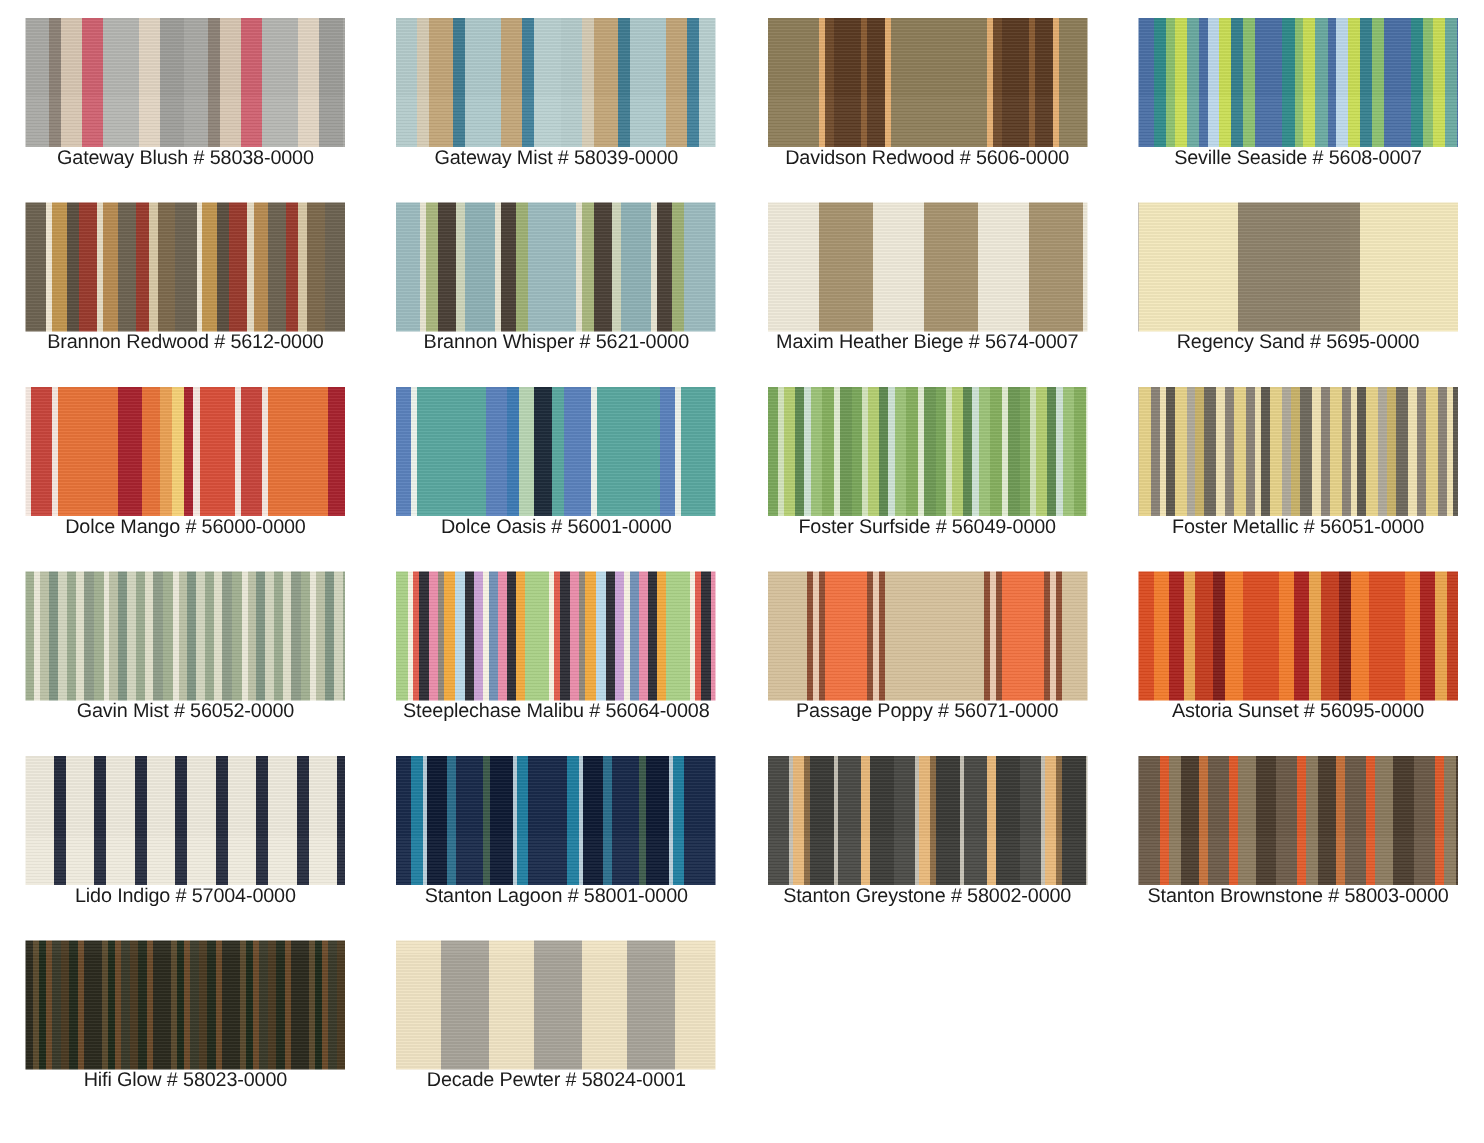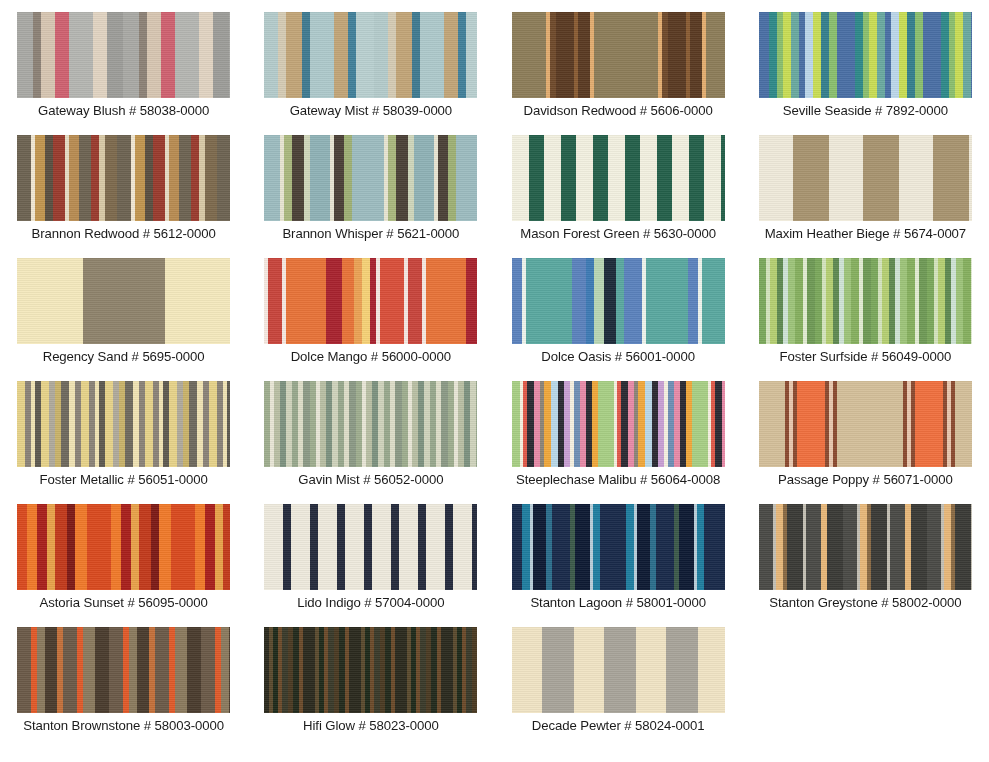--- a/index.html
+++ b/index.html
@@ -42,21 +42,21 @@
     inset: 0;
     background-image:
       repeating-linear-gradient(0deg,
         rgba(255,255,255,0.055) 0px,
         rgba(255,255,255,0.055) 1px,
         rgba(0,0,0,0.045) 1px,
         rgba(0,0,0,0.045) 2px);
     pointer-events: none;
   }
   .swatch-label {
-    margin-top: 6px;
+    margin-top: 0;
     font-size: 13.2px;
     color: #1b1b1b;
     line-height: 1.1;
     white-space: nowrap;
     text-align: center;
     letter-spacing: -0.1px;
   }
 </style>
 </head>
 <body>
@@ -77,39 +77,33 @@
     <div class="swatch-cell">
       <div class="swatch-image" style="background: repeating-linear-gradient(90deg, rgb(141, 125, 89) 0px, rgb(141, 125, 89) 34px, rgb(227, 173, 112) 34px, rgb(227, 173, 112) 38px, rgb(111, 74, 43) 38px, rgb(111, 74, 43) 44px, rgb(90, 58, 34) 44px, rgb(90, 58, 34) 62px, rgb(138, 92, 51) 62px, rgb(138, 92, 51) 66px, rgb(90, 58, 34) 66px, rgb(90, 58, 34) 78px, rgb(227, 173, 112) 78px, rgb(227, 173, 112) 82px, rgb(141, 125, 89) 82px, rgb(141, 125, 89) 112px);">
         <div class="weave"></div>
       </div>
       <div class="swatch-label">Davidson Redwood # 5606-0000</div>
     </div>
     <div class="swatch-cell">
       <div class="swatch-image" style="background: repeating-linear-gradient(90deg, rgb(74, 111, 165) 0px, rgb(74, 111, 165) 10px, rgb(47, 138, 138) 10px, rgb(47, 138, 138) 18px, rgb(139, 191, 110) 18px, rgb(139, 191, 110) 24px, rgb(201, 221, 85) 24px, rgb(201, 221, 85) 32px, rgb(106, 169, 160) 32px, rgb(106, 169, 160) 40px, rgb(74, 111, 165) 40px, rgb(74, 111, 165) 46px, rgb(188, 215, 234) 46px, rgb(188, 215, 234) 54px, rgb(201, 221, 85) 54px, rgb(201, 221, 85) 62px, rgb(53, 127, 142) 62px, rgb(53, 127, 142) 70px, rgb(139, 191, 110) 70px, rgb(139, 191, 110) 78px, rgb(74, 111, 165) 78px, rgb(74, 111, 165) 86px);">
         <div class="weave"></div>
       </div>
-      <div class="swatch-label">Seville Seaside # 7892-0000</div>
+      <div class="swatch-label">Seville Seaside # 5608-0007</div>
     </div>
     <div class="swatch-cell">
       <div class="swatch-image" style="background: repeating-linear-gradient(90deg, rgb(109, 99, 82) 0px, rgb(109, 99, 82) 14px, rgb(240, 231, 210) 14px, rgb(240, 231, 210) 18px, rgb(194, 150, 79) 18px, rgb(194, 150, 79) 28px, rgb(90, 79, 65) 28px, rgb(90, 79, 65) 36px, rgb(154, 59, 46) 36px, rgb(154, 59, 46) 48px, rgb(230, 220, 196) 48px, rgb(230, 220, 196) 52px, rgb(184, 140, 82) 52px, rgb(184, 140, 82) 62px, rgb(109, 99, 82) 62px, rgb(109, 99, 82) 74px, rgb(154, 59, 46) 74px, rgb(154, 59, 46) 82px, rgb(216, 201, 166) 82px, rgb(216, 201, 166) 88px, rgb(125, 106, 77) 88px, rgb(125, 106, 77) 100px);">
         <div class="weave"></div>
       </div>
       <div class="swatch-label">Brannon Redwood # 5612-0000</div>
     </div>
     <div class="swatch-cell">
       <div class="swatch-image" style="background: repeating-linear-gradient(90deg, rgb(157, 188, 192) 0px, rgb(157, 188, 192) 16px, rgb(232, 229, 210) 16px, rgb(232, 229, 210) 20px, rgb(170, 184, 126) 20px, rgb(170, 184, 126) 28px, rgb(75, 65, 55) 28px, rgb(75, 65, 55) 40px, rgb(207, 214, 187) 40px, rgb(207, 214, 187) 46px, rgb(143, 178, 182) 46px, rgb(143, 178, 182) 66px, rgb(232, 229, 210) 66px, rgb(232, 229, 210) 70px, rgb(75, 65, 55) 70px, rgb(75, 65, 55) 80px, rgb(159, 177, 117) 80px, rgb(159, 177, 117) 88px, rgb(157, 188, 192) 88px, rgb(157, 188, 192) 104px);">
         <div class="weave"></div>
       </div>
       <div class="swatch-label">Brannon Whisper # 5621-0000</div>
-    </div>
-    <div class="swatch-cell">
-      <div class="swatch-image" style="background: repeating-linear-gradient(90deg, rgb(242, 240, 224) 0px, rgb(242, 240, 224) 17px, rgb(36, 96, 74) 17px, rgb(36, 96, 74) 32px);">
-        <div class="weave"></div>
-      </div>
-      <div class="swatch-label">Mason Forest Green # 5630-0000</div>
     </div>
     <div class="swatch-cell">
       <div class="swatch-image" style="background: repeating-linear-gradient(90deg, rgb(239, 234, 218) 0px, rgb(239, 234, 218) 34px, rgb(168, 148, 112) 34px, rgb(168, 148, 112) 70px);">
         <div class="weave"></div>
       </div>
       <div class="swatch-label">Maxim Heather Biege # 5674-0007</div>
     </div>
     <div class="swatch-cell">
       <div class="swatch-image" style="background: repeating-linear-gradient(90deg, rgb(244, 233, 189) 0px, rgb(244, 233, 189) 66px, rgb(143, 131, 108) 66px, rgb(143, 131, 108) 148px);">
         <div class="weave"></div>

